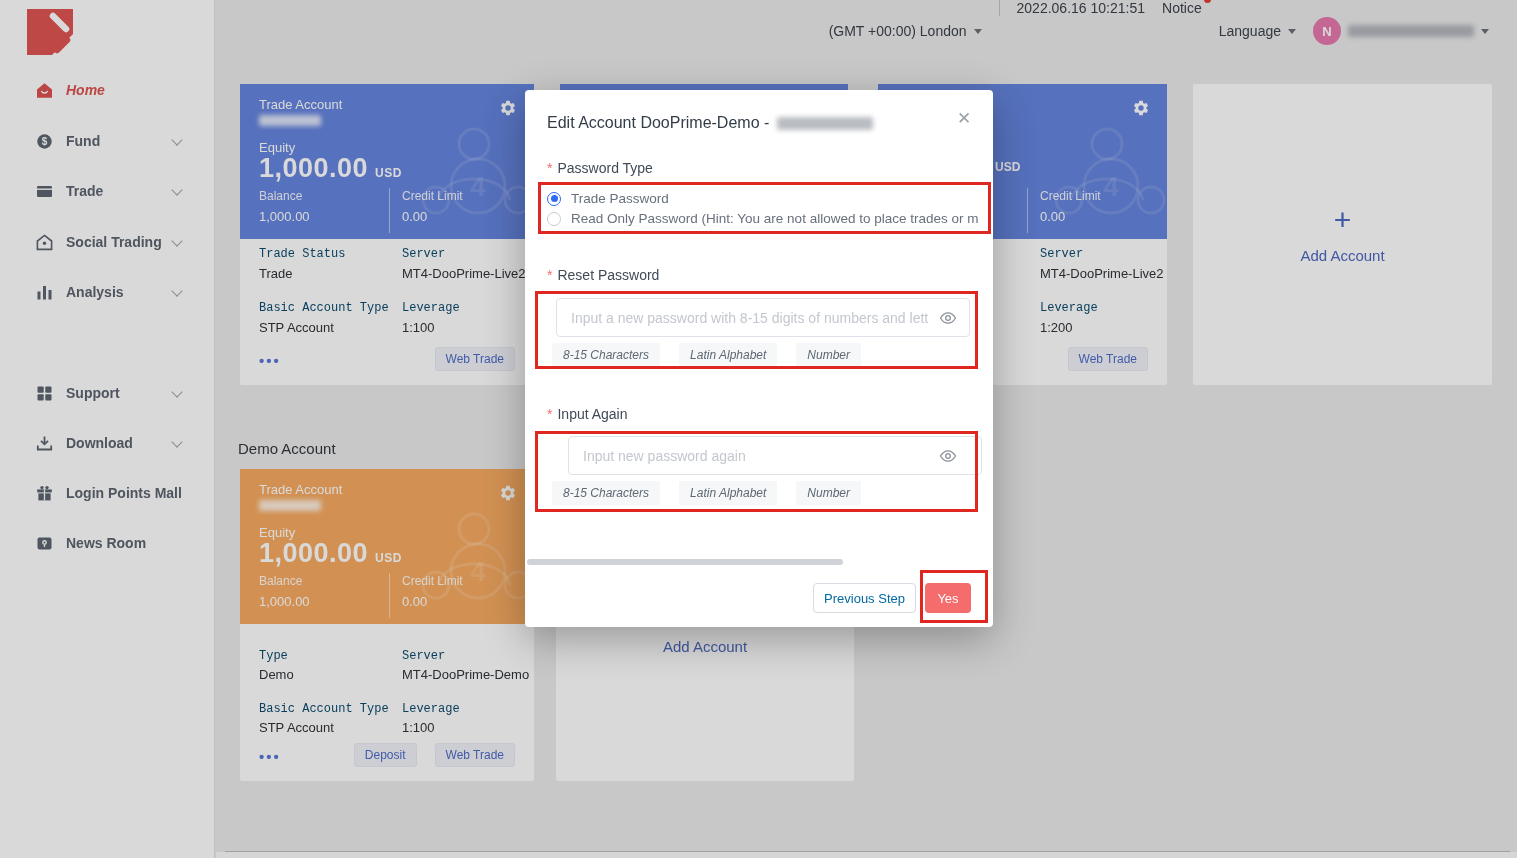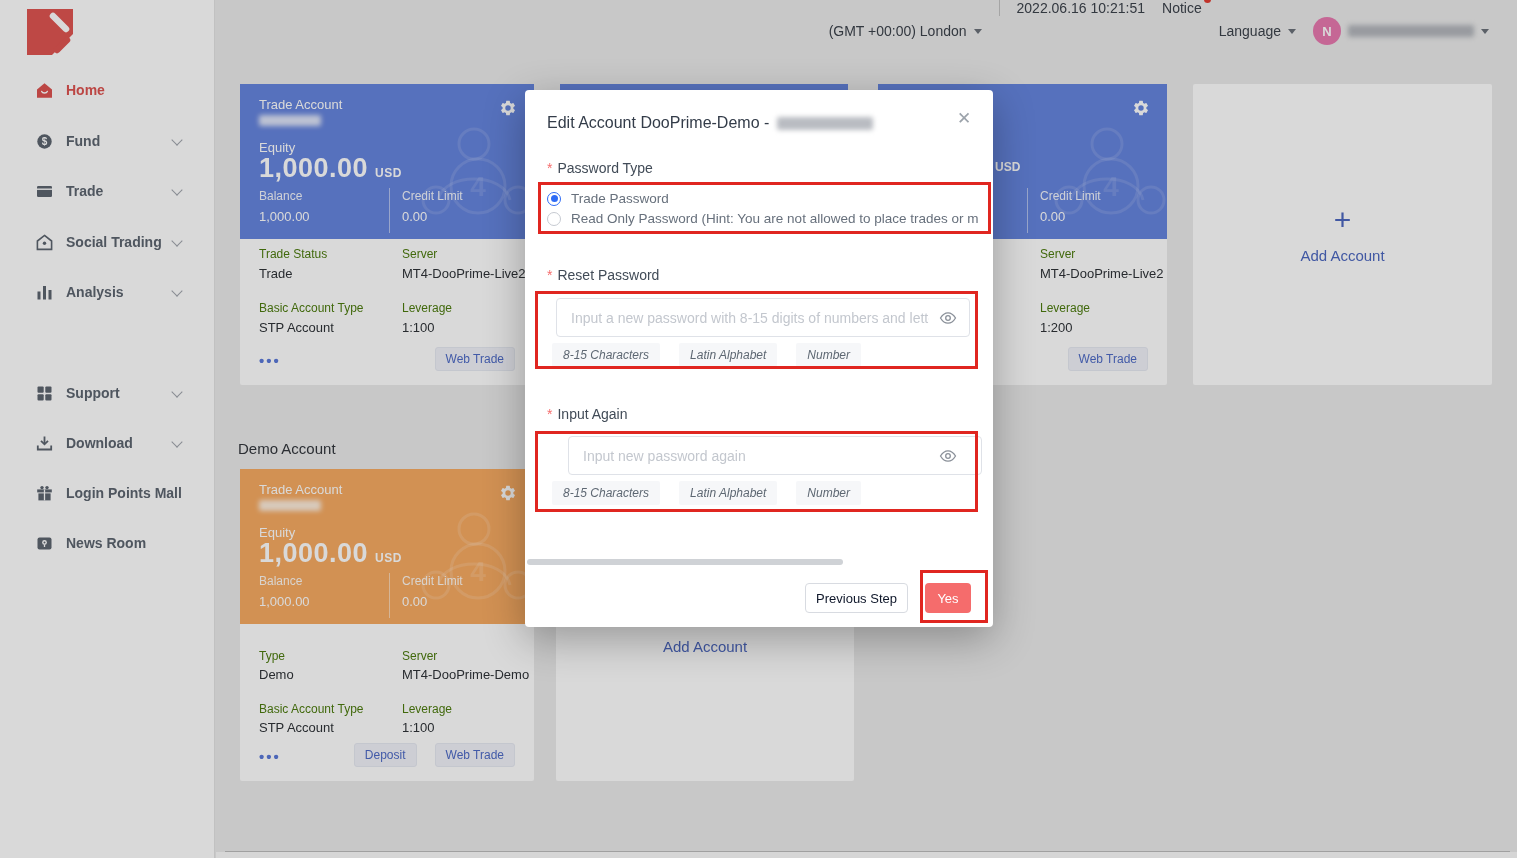--- a/index.html
+++ b/index.html
@@ -5,21 +5,21 @@
   html,body{margin:0;padding:0;}
   .screen{position:relative;width:1517px;height:858px;background:#ebebeb;
     font-family:"Liberation Sans",sans-serif;overflow:hidden;color:#30343a;}
   
   .sidebar{position:absolute;left:0;top:0;width:215px;height:858px;background:#ffffff;
     border-right:1px solid #e3e3e3;box-sizing:border-box;z-index:1;}
   .logo{position:absolute;left:27px;top:9px;width:46px;height:46px;cursor:pointer;}
   .nav-item{position:absolute;left:0;width:215px;height:50px;display:flex;align-items:center;
     padding-left:36px;box-sizing:border-box;color:#5d6570;font-size:14px;font-weight:600;cursor:pointer;}
   .nav-item svg{margin-right:13px;flex:none;}
-  .nav-item.active{color:#dd5350;}
+  .nav-item.active{color:#dd5350;font-style:italic;}
   .chev{position:absolute;right:34px;width:7px;height:7px;border-right:1.6px solid #a0a5ad;
     border-bottom:1.6px solid #a0a5ad;transform:rotate(45deg);margin-top:-3px;}
   
   .topbar{position:absolute;left:215px;top:0;right:0;height:62px;display:flex;
     justify-content:flex-end;padding-right:28px;gap:17px;font-size:14px;color:#3d434c;z-index:1;}
   .tb-group{display:flex;align-items:center;gap:7px;cursor:pointer;}
   .caret{width:0;height:0;border-left:4px solid transparent;border-right:4px solid transparent;
     border-top:5px solid #6b717a;}
   .tb-div{width:1px;height:16px;background:#c2c2c2;}
   .notice{position:relative;cursor:pointer;}
@@ -36,21 +36,21 @@
   .c-title{position:absolute;left:19px;top:13px;font-size:13px;}
   .c-redact{position:absolute;left:19px;top:31px;width:62px;height:11px;background:rgba(255,255,255,.78);}
   .gear{position:absolute;right:17px;top:15px;cursor:pointer;}
   .c-eq-label{position:absolute;left:19px;top:56px;font-size:13px;}
   .c-eq{position:absolute;left:19px;top:69px;font-size:27px;font-weight:700;letter-spacing:.5px;}
   .c-cur{font-size:12px;font-weight:700;margin-left:7px;}
   .c-sub-label{position:absolute;font-size:12px;color:rgba(255,255,255,.92);}
   .c-sub-val{position:absolute;font-size:13px;}
   .c-div{position:absolute;left:149px;top:104px;width:1px;height:45px;background:rgba(255,255,255,.5);}
   .wm{position:absolute;right:-8px;top:38px;opacity:.9;}
-  .f-label{position:absolute;font-size:12px;color:#4d7c0f;}
+  .f-label{position:absolute;font-size:12px;color:#0c4a6e;font-family:Liberation Mono, monospace;}
   .f-val{position:absolute;font-size:13px;color:#2f3338;}
   .more{position:absolute;left:19px;bottom:16px;color:#5b79d9;font-size:15px;font-weight:700;
     letter-spacing:2px;cursor:pointer;}
   .chip{font-size:12px;color:#4e6ac6;background:#f1f3f9;border:1px solid #e7eaf3;border-radius:3px;
     padding:4px 10px;cursor:pointer;white-space:nowrap;}
   .chip-row{position:absolute;right:19px;bottom:14px;display:flex;gap:18px;}
   .add-card{position:absolute;background:#fff;border-radius:2px;display:flex;flex-direction:column;
     align-items:center;justify-content:center;gap:12px;color:#4d68c0;cursor:pointer;}
   .add-plus{font-size:30px;font-weight:400;line-height:1;}
   .add-label{font-size:15px;}
@@ -75,21 +75,21 @@
   .m-input{position:absolute;left:31px;width:414px;height:39px;border:1px solid #dfe2e8;border-radius:4px;
     box-sizing:border-box;padding:0 40px 0 14px;font-size:14px;color:#333;outline:none;background:#fff;
     font-family:"Liberation Sans",sans-serif;}
   .m-input::placeholder{color:#c3c7ce;}
   .eye{position:absolute;left:414px;cursor:pointer;}
   .tag-row{position:absolute;left:27px;display:flex;gap:19px;}
   .tag{background:#f6f7f9;color:#5d6772;font-size:12px;padding:5px 11px;border-radius:2px;font-style:italic;}
   .hscroll{position:absolute;left:2px;top:469px;width:316px;height:6px;background:#cfd2d6;border-radius:3px;cursor:pointer;}
   .btn{position:absolute;top:493px;height:30px;border-radius:4px;font-size:13px;cursor:pointer;
     font-family:"Liberation Sans",sans-serif;}
-  .btn-prev{left:280px;width:103px;background:#fff;border:1px solid #d8dbe1;color:#0f172a;}
+  .btn-prev{left:288px;width:103px;background:#fff;border:1px solid #d8dbe1;color:#0369a1;}
   .btn-yes{left:400px;width:46px;background:#f56c6c;border:none;color:#fff;}
   .anno{position:absolute;border:3px solid #e02620;z-index:200;box-sizing:border-box;pointer-events:none;}
 </style>
 </head>
 <body>
 
 <div class="screen">
 
   <aside class="sidebar">
     <svg class="logo" width="46" height="46" viewBox="0 0 46 46">

